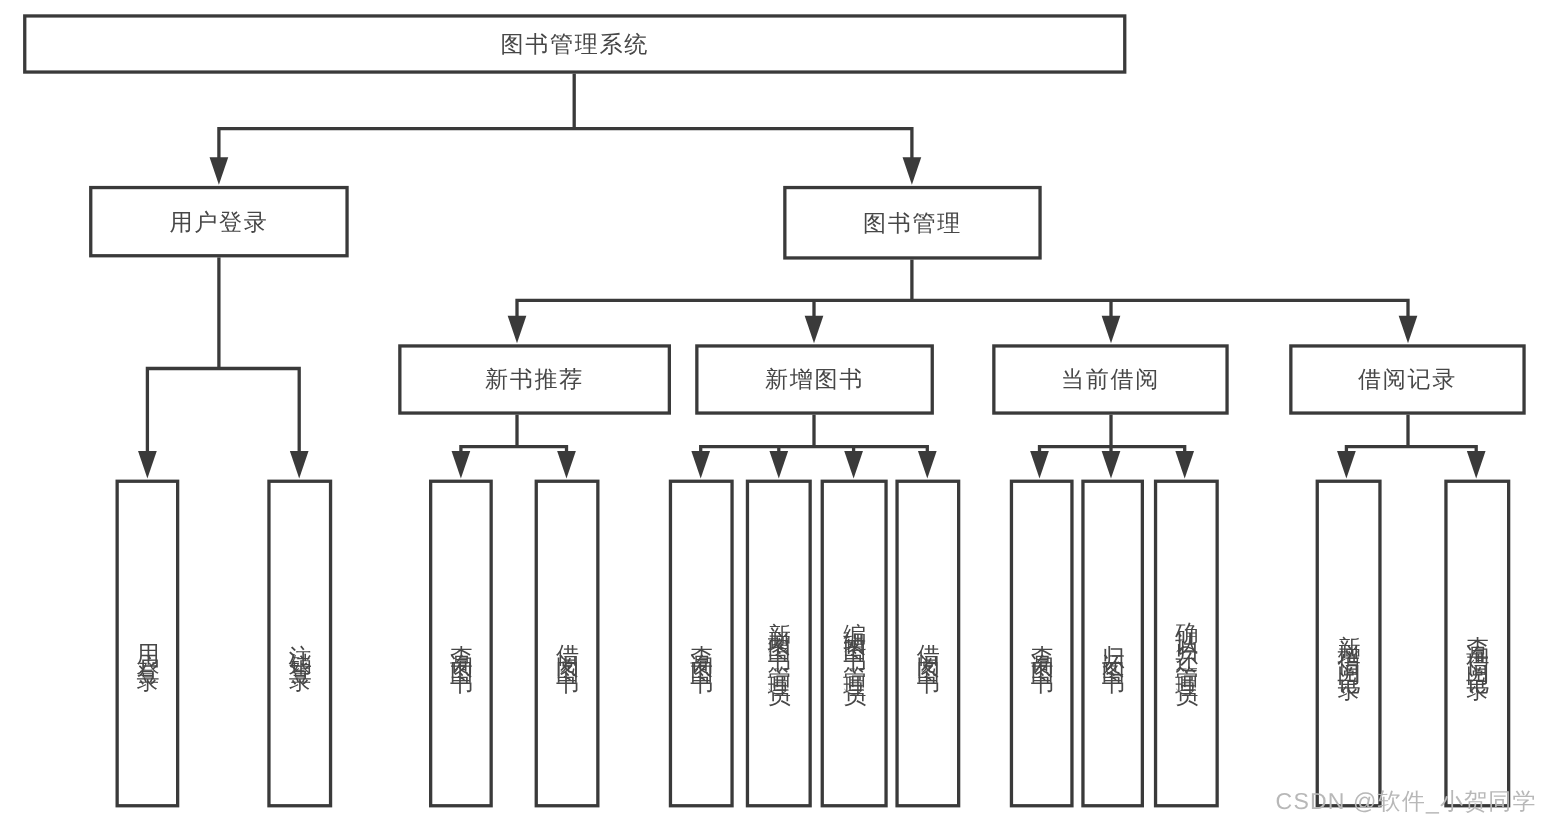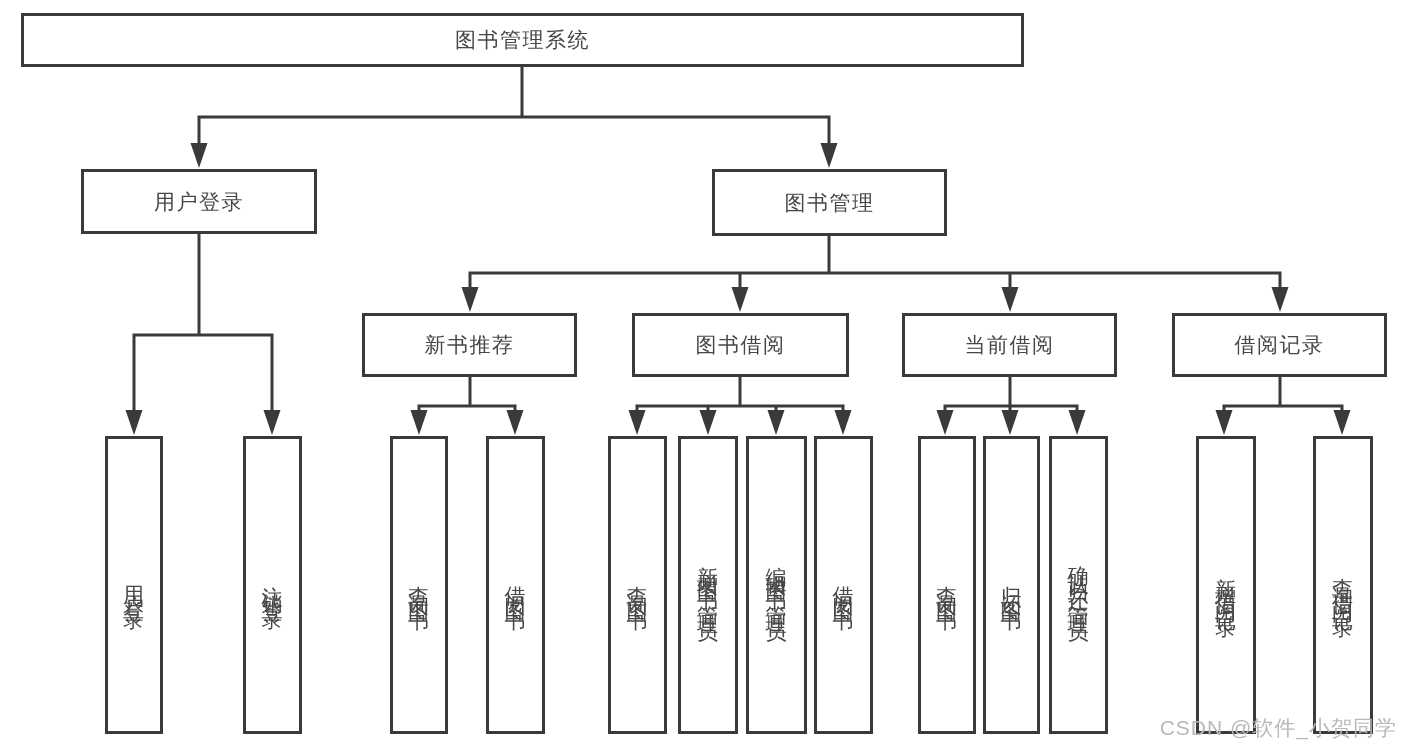--- a/index.html
+++ b/index.html
@@ -70,25 +70,25 @@
     <span>图书管理系统</span>
   </div>
 
   <div class="node h-node" style="left:81px;top:169px;width:236px;height:65px;">
     <span>用户登录</span>
   </div>
   <div class="node h-node" style="left:712px;top:169px;width:235px;height:67px;">
     <span>图书管理</span>
   </div>
 
-  <div class="node h-node" style="left:362px;top:313px;width:215px;height:64px;">
+  <div class="node h-node" style="left:362px;top:313px;width:248px;height:64px;">
     <span>新书推荐</span>
   </div>
   <div class="node h-node" style="left:632px;top:313px;width:217px;height:64px;">
-    <span>图书借阅</span>
+    <span>新增图书</span>
   </div>
   <div class="node h-node" style="left:902px;top:313px;width:215px;height:64px;">
     <span>当前借阅</span>
   </div>
   <div class="node h-node" style="left:1172px;top:313px;width:215px;height:64px;">
     <span>借阅记录</span>
   </div>
 
   <div class="node v-node" style="left:105px;top:436px;width:58px;height:298px;">
     <span class="vtext">用户登录</span>

